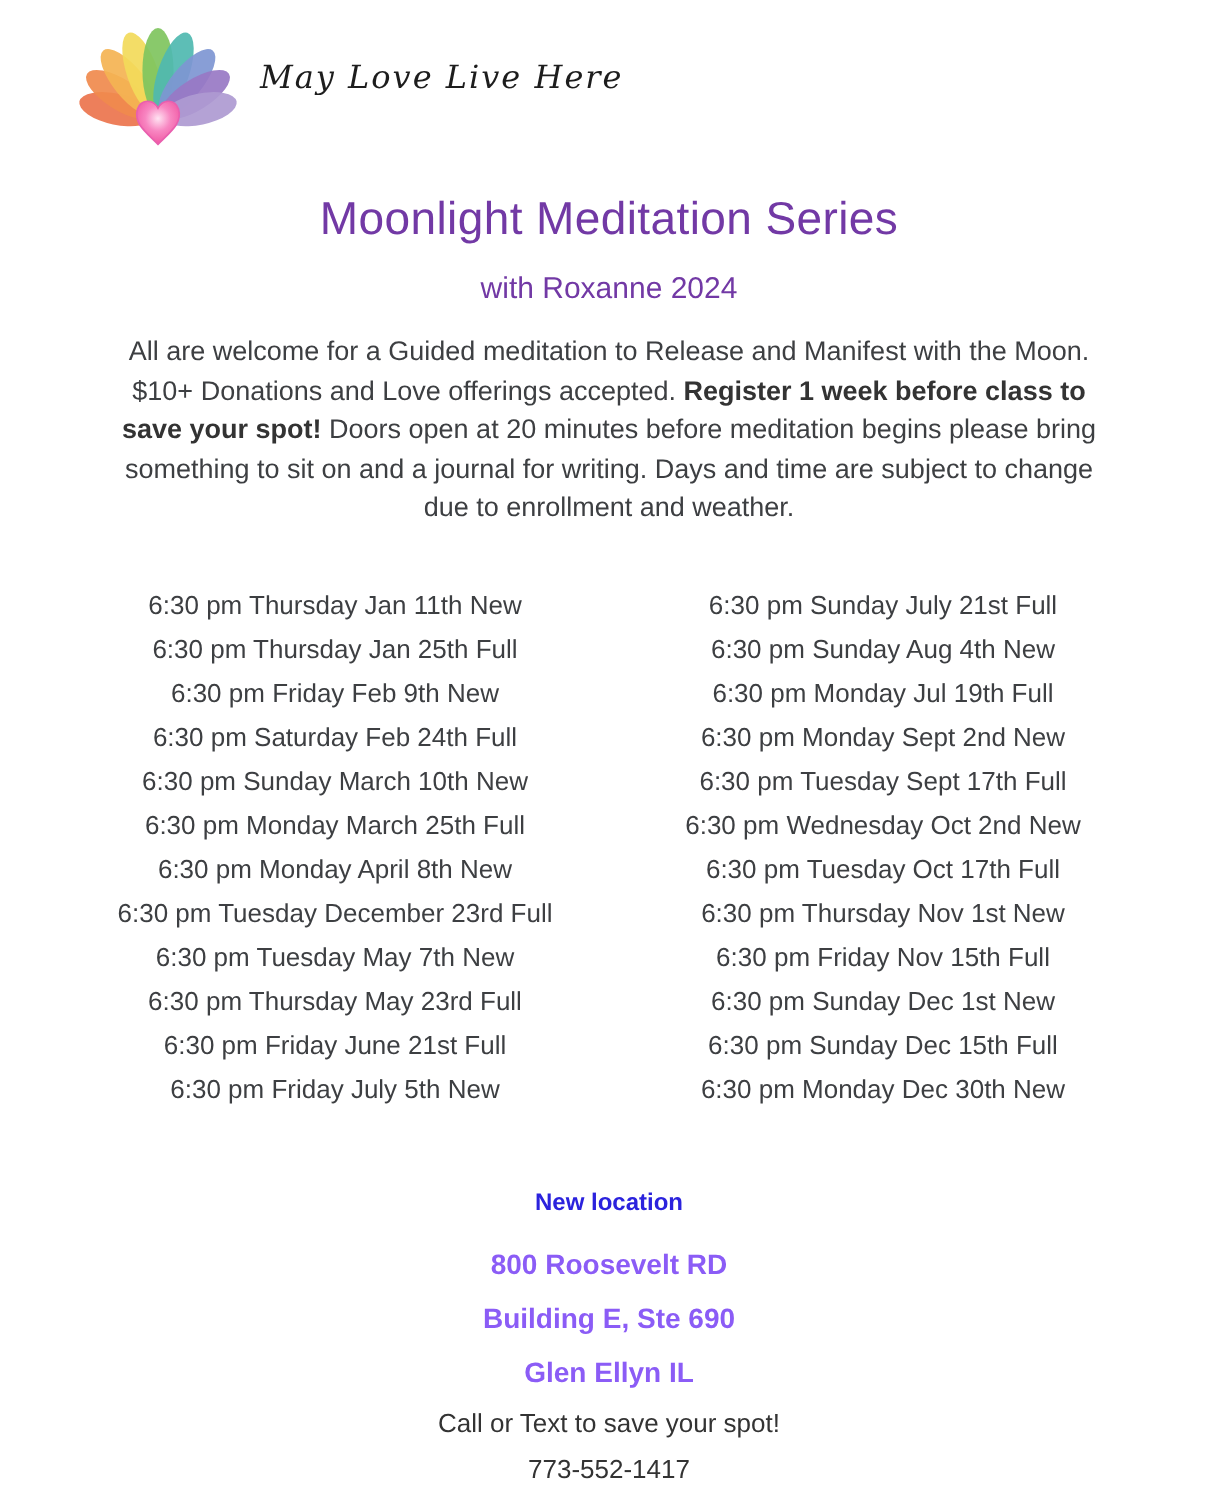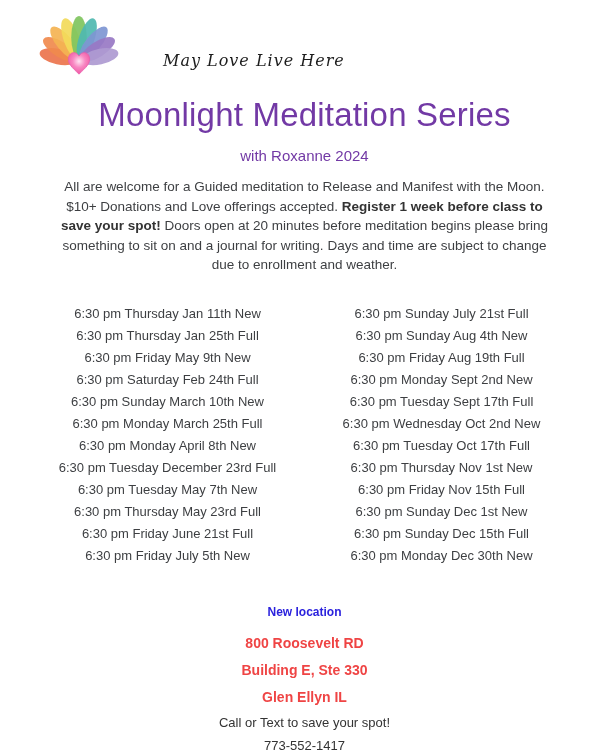--- a/index.html
+++ b/index.html
@@ -2,31 +2,31 @@
 <html><head>
 <meta charset="utf-8">
 <style>
   html,body{margin:0;padding:0;background:#ffffff;}
   .page{
     width:609px;height:750px;margin:0;background:#ffffff;overflow:hidden;
     font-family:"Liberation Sans", sans-serif;color:#3b3b3b;
     box-sizing:border-box;
   }
   
-  .brand{display:flex;align-items:flex-end;padding:6px 0 0 38px;height:70px;gap:33px;}
+  .brand{display:flex;align-items:center;padding:6px 0 0 38px;height:70px;}
   .brand svg{display:block;}
   .brand-tagline{
     font-family:"DejaVu Serif", serif;font-style:italic;
     font-size:16px;color:#1d1d1d;margin:0 0 6px 10px;letter-spacing:1px;
     white-space:nowrap;
   }
   
   .page-title{
     margin:20px 0 0 0;text-align:center;font-weight:400;
-    font-size:33px;color:#7239a5;letter-spacing:.2px;
+    font-size:23px;color:#7239a5;letter-spacing:.2px;
   }
   .page-subtitle{
     margin:13px 0 0 0;text-align:center;font-weight:400;
     font-size:15px;color:#7239a5;
   }
   
   .intro{
     width:508px;margin:13px auto 0;text-align:center;
     font-size:13.5px;line-height:19.5px;color:#3d3f42;
   }
@@ -39,21 +39,21 @@
     list-style:none;margin:0;padding:0;flex:1 1 50%;text-align:center;
     font-size:13px;color:#3d3f42;
   }
   .schedule li{line-height:22px;white-space:nowrap;}
   
   .location{margin-top:36px;text-align:center;}
   .location-heading{
     font-size:12px;font-weight:700;color:#2b22dd;line-height:18px;margin-bottom:9px;
   }
   .address-line{
-    font-size:14px;font-weight:700;color:#ef4444;line-height:27px;
+    font-size:14px;font-weight:700;color:#8b5cf6;line-height:27px;
   }
   .cta-text,.phone-number{
     font-size:13px;color:#333333;line-height:23px;
   }
 </style>
 </head>
 <body>
 
 <div class="page">
 
@@ -102,50 +102,50 @@
 
   <h1 class="page-title">Moonlight Meditation Series</h1>
   <div class="page-subtitle">with Roxanne 2024</div>
 
   <p class="intro"><span>All are welcome for a Guided meditation to Release and Manifest with the Moon. $10+ Donations and Love offerings accepted. </span><b>Register 1 week before class to save your spot!</b><span> Doors open at 20 minutes before meditation begins please bring something to sit on and a journal for writing. Days and time are subject to change due to enrollment and weather.</span></p>
 
   <div class="schedule">
     <ul>
       <li>6:30 pm Thursday Jan 11th New</li>
       <li>6:30 pm Thursday Jan 25th Full</li>
-      <li>6:30 pm Friday May 9th New</li>
+      <li>6:30 pm Friday Feb 9th New</li>
       <li>6:30 pm Saturday Feb 24th Full</li>
       <li>6:30 pm Sunday March 10th New</li>
       <li>6:30 pm Monday March 25th Full</li>
       <li>6:30 pm Monday April 8th New</li>
       <li>6:30 pm Tuesday December 23rd Full</li>
       <li>6:30 pm Tuesday May 7th New</li>
       <li>6:30 pm Thursday May 23rd Full</li>
       <li>6:30 pm Friday June 21st Full</li>
       <li>6:30 pm Friday July 5th New</li>
     </ul>
     <ul>
       <li>6:30 pm Sunday July 21st Full</li>
       <li>6:30 pm Sunday Aug 4th New</li>
-      <li>6:30 pm Friday Aug 19th Full</li>
+      <li>6:30 pm Monday Jul 19th Full</li>
       <li>6:30 pm Monday Sept 2nd New</li>
       <li>6:30 pm Tuesday Sept 17th Full</li>
       <li>6:30 pm Wednesday Oct 2nd New</li>
       <li>6:30 pm Tuesday Oct 17th Full</li>
       <li>6:30 pm Thursday Nov 1st New</li>
       <li>6:30 pm Friday Nov 15th Full</li>
       <li>6:30 pm Sunday Dec 1st New</li>
       <li>6:30 pm Sunday Dec 15th Full</li>
       <li>6:30 pm Monday Dec 30th New</li>
     </ul>
   </div>
 
   <div class="location">
     <div class="location-heading">New location</div>
     <div class="address-line">800 Roosevelt RD</div>
-    <div class="address-line">Building E, Ste 330</div>
+    <div class="address-line">Building E, Ste 690</div>
     <div class="address-line">Glen Ellyn IL</div>
     <div class="cta-text">Call or Text to save your spot!</div>
     <div class="phone-number">773-552-1417</div>
 
   </div>
 
 </div>
 
 </body></html>

